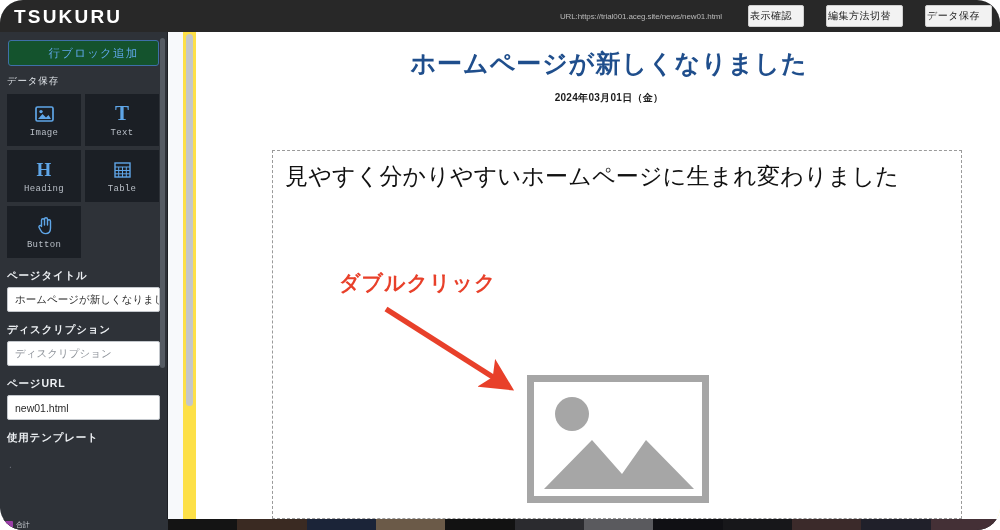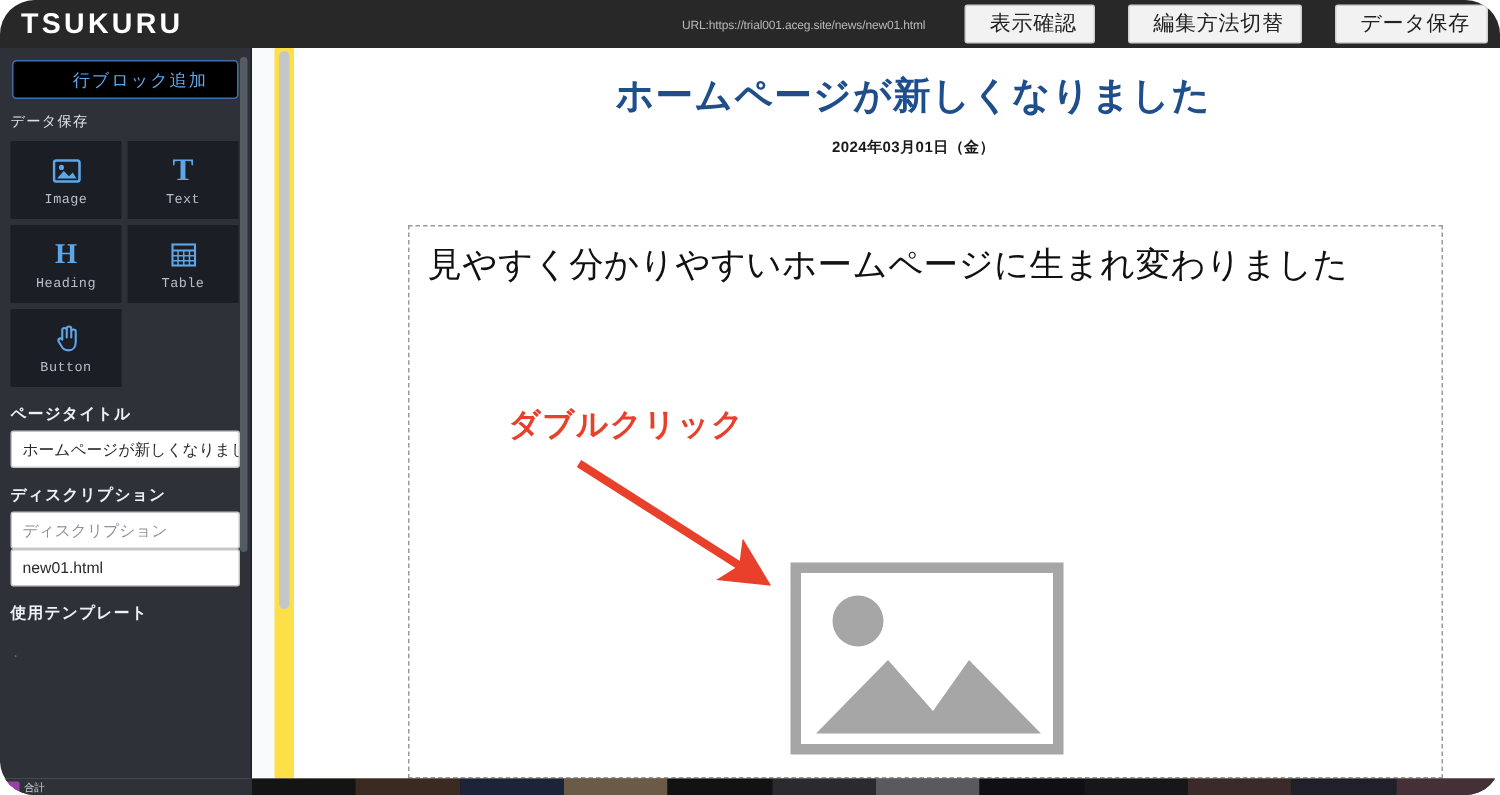--- a/index.html
+++ b/index.html
@@ -36,41 +36,41 @@
     font-size: 8px;
     letter-spacing: -0.1px;
     white-space: nowrap;
     padding-right: 4px;
   }
   .tbtn {
     background: #f2f2f2;
     color: #222222;
     border: 1px solid #cfcfcf;
     border-radius: 2px;
-    font-size: 14px;
-    padding: 4px 11px 5px 16px;
+    font-size: 10px;
+    padding: 4px 11px 5px 1px;
     line-height: 1.1;
     white-space: nowrap;
     letter-spacing: 0.5px;
     cursor: pointer;
   }
 
   
   .sidebar {
     position: absolute; left: 0; top: 32px; width: 168px; height: 487px;
     background: #2e3238;
     overflow: hidden;
     border-right: 1px solid #1d2025;
   }
   .addrow-btn {
     margin: 8px 8px 0 8px;
     height: 26px;
     border: 1px solid #3f6fa8;
     border-radius: 3px;
-    background: #000000;
+    background: #14532d;
     color: #5fa6e8;
     font-size: 11.5px;
     letter-spacing: 1.2px;
     display: flex; align-items: center; justify-content: center;
     cursor: pointer;
     padding-left: 20px;
   }
   .sec-label {
     color: #dfe3e8;
     font-size: 9.5px;
@@ -294,20 +294,21 @@
       </div>
 
     </div>
 
     <div class="field-label">ページタイトル</div>
     <div class="field-input">ホームページが新しくなりまし</div>
 
     <div class="field-label">ディスクリプション</div>
     <div class="field-input placeholder">ディスクリプション</div>
 
+    <div class="field-label">ページURL</div>
     <div class="field-input">new01.html</div>
 
     <div class="field-label">使用テンプレート</div>
     <div class="tpl-dot">.</div>
 
     <div class="sb-scroll"></div>
   </div>
 
   <div class="canvas">
 

